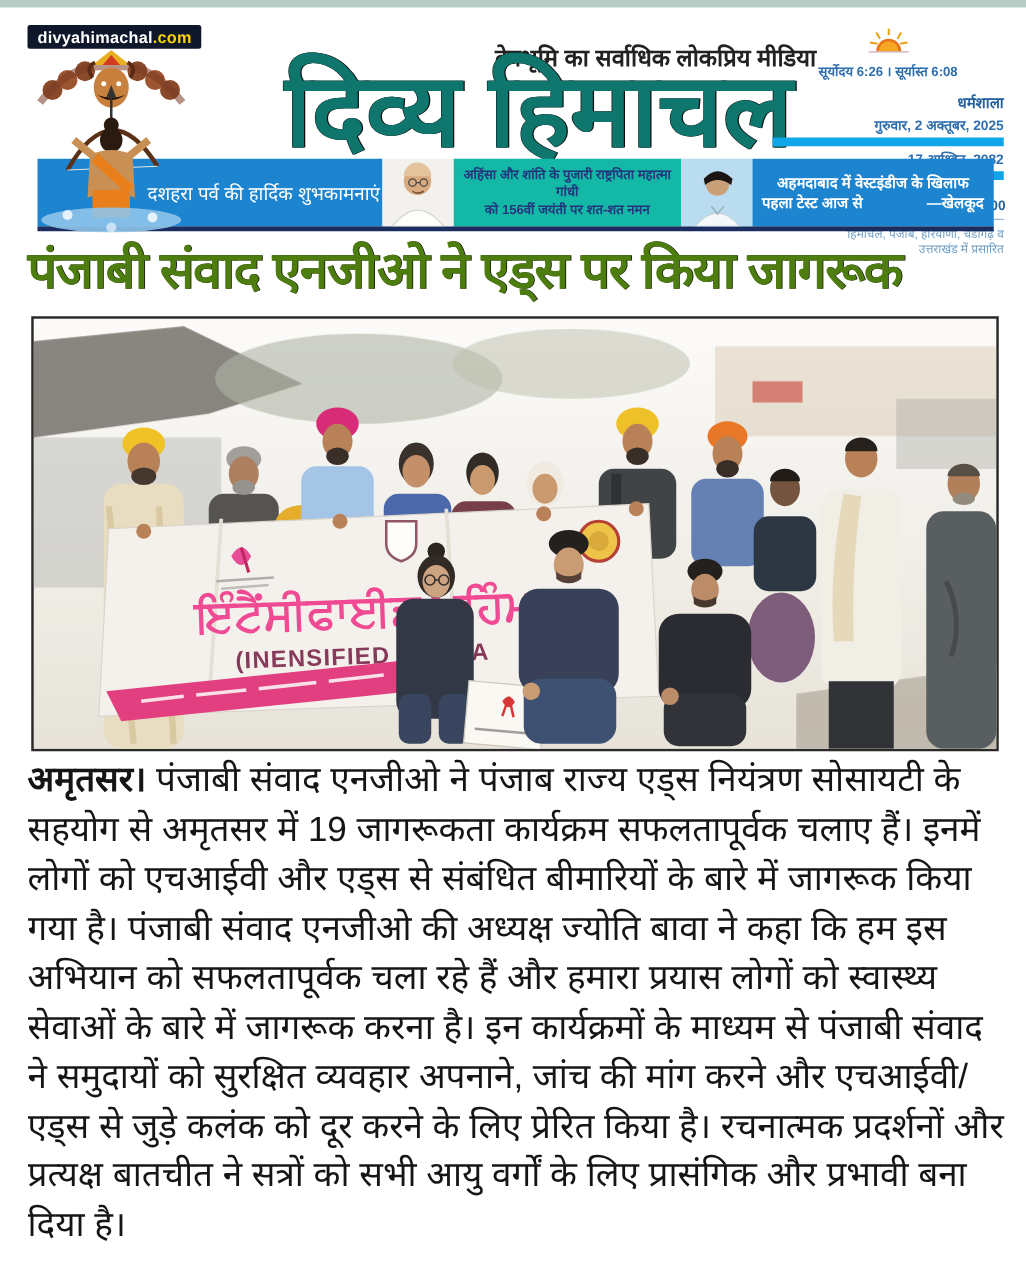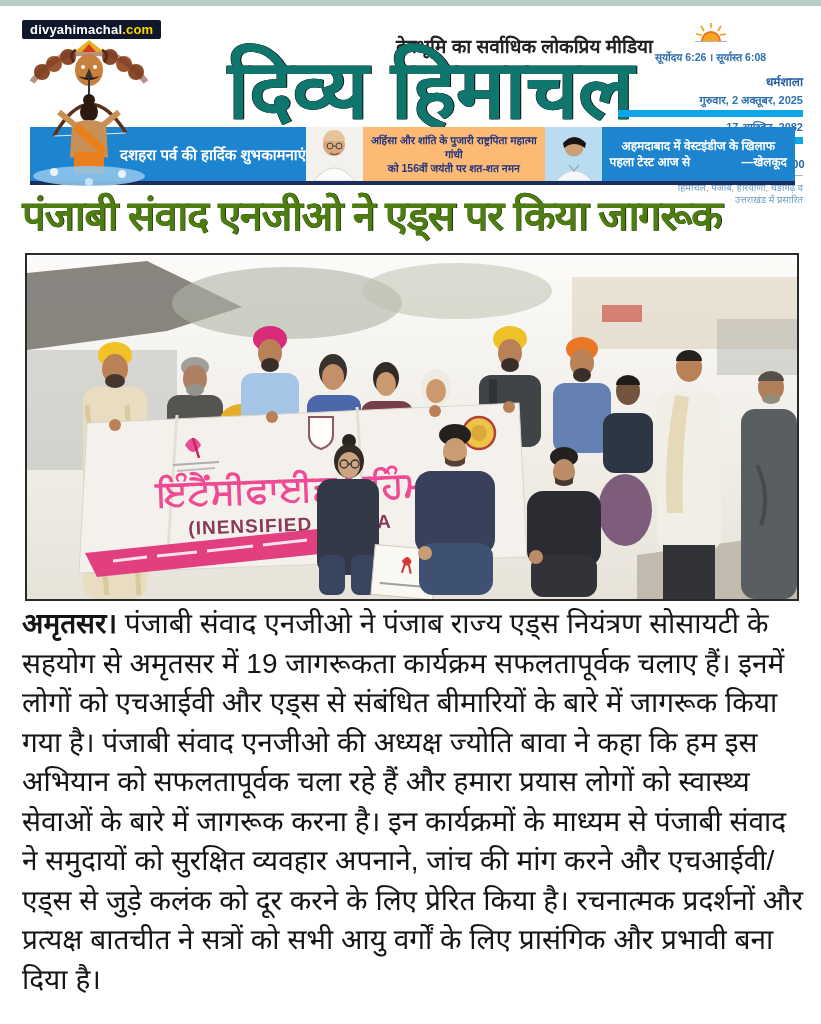--- a/index.html
+++ b/index.html
@@ -25,24 +25,24 @@
   .info-issue{font-size:11px;font-weight:bold;color:#245f9e;border-bottom:1px solid #9db9d2;
       padding:6px 0 4px;margin-top:6px;white-space:nowrap;}
   .info-circ{font-size:9.5px;color:#6f9ec4;margin-top:6px;line-height:12px;width:150px;
       margin-left:auto;}
 
   
   .banner-row{position:absolute;left:30px;top:127px;width:765px;height:54px;display:flex;z-index:2;}
   .navy-bar{position:absolute;left:30px;top:181px;width:765px;height:4px;background:#1b2d5e;}
   .bseg{height:54px;display:flex;flex-direction:column;justify-content:center;}
   .b-blue{background:#1d84cf;color:#fff;}
-  .b1{width:283px;align-items:flex-end;padding-left:88px;box-sizing:border-box;
-      font-size:15px;font-weight:bold;text-align:center;}
+  .b1{width:283px;align-items:flex-start;padding-left:88px;box-sizing:border-box;
+      font-size:15px;font-weight:normal;text-align:center;}
   .b-img{width:57px;background:#f2f1ed;}
-  .b-yellow{width:188px;background:#fdba74;color:#23357d;font-weight:bold;font-size:10.5px;
+  .b-yellow{width:188px;background:#14b8a6;color:#23357d;font-weight:bold;font-size:10.5px;
       text-align:center;line-height:14px;padding:0 3px;box-sizing:border-box;}
   .b2{width:200px;font-size:12px;font-weight:bold;line-height:16px;padding:0 8px;box-sizing:border-box;}
   .b2-line2{display:flex;justify-content:space-between;}
 
   
   .headline{position:absolute;left:22px;top:188px;width:780px;margin:0;
       font-size:41px;line-height:56px;font-weight:900;color:#4d7c0f;letter-spacing:-1px;
       text-shadow:.6px 0 #0d0d0d;}
   .photo{position:absolute;left:25px;top:253px;width:770px;height:344px;margin:0;
       border:2px solid #2a2a2a;background:#f4f2ec;}

